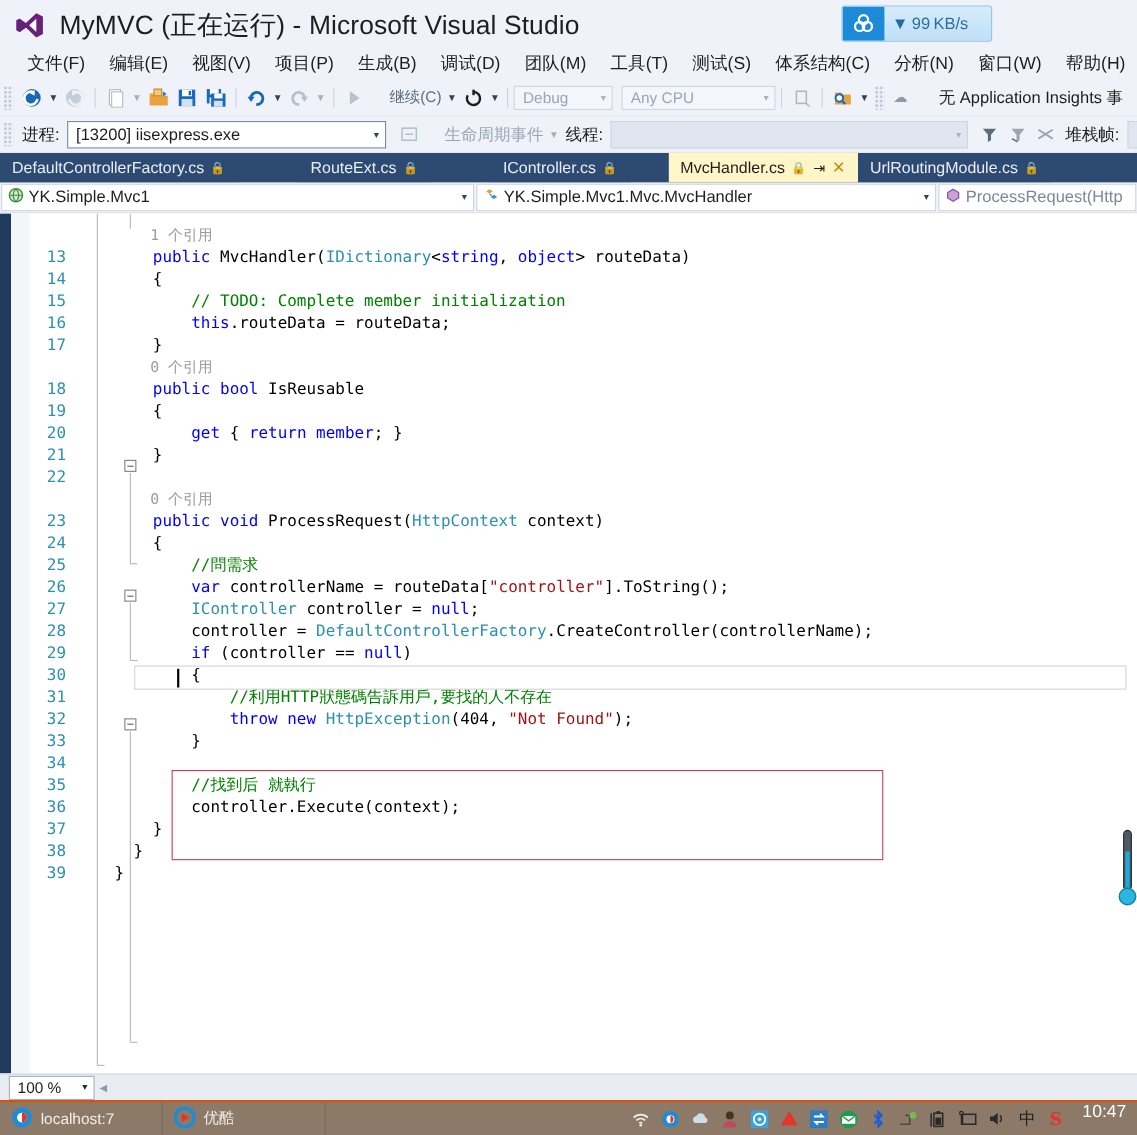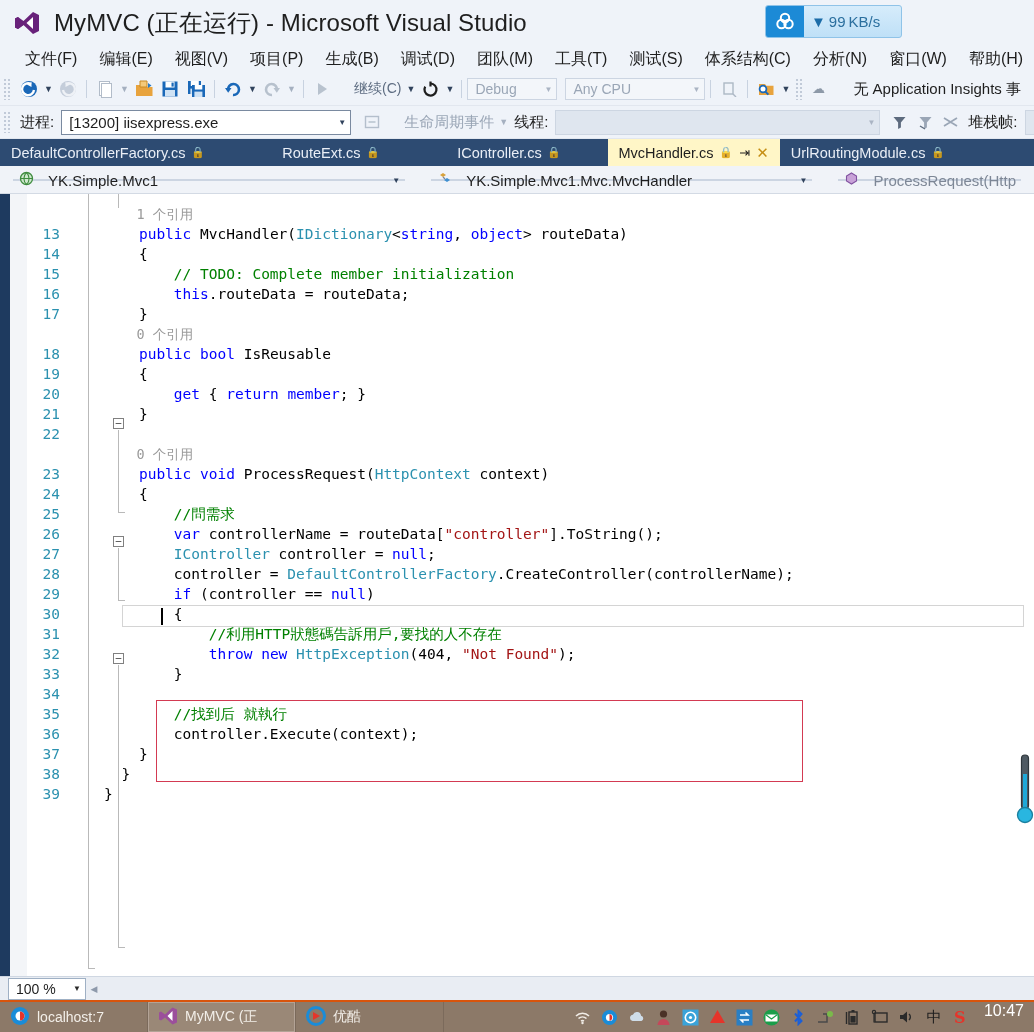--- a/index.html
+++ b/index.html
@@ -139,23 +139,23 @@
   .close-ico { font-size: 15px; line-height: 1; color:#c58d12; }
 
   
   .navbar {
     height: 28px; background: #f0f3f8;
     display: flex; align-items: stretch; flex: none;
     border-bottom: 1px solid #d3dae4;
     overflow: hidden;
   }
   .navcombo {
-    display: flex; align-items: center; gap: 14px;
+    display: flex; align-items: center; gap: 4px;
     background: #fff; border: 1px solid #ccd5e2;
-    margin: 13px; padding: 0 4px 0 5px;
+    margin: 1px; padding: 0 4px 0 5px;
     font-size: 15px; color: #1e1e1e; white-space: nowrap;
     position: relative;
   }
   .navcombo .cb-arrow { margin-left:auto; padding-left:10px; font-size:8px; color:#30425c; }
   .nav1 { width: 430px; }
   .nav2 { width: 418px; }
   .nav3 { flex: 1 1 auto; color:#7d8796; }
 
   
   .editor {
@@ -630,29 +630,20 @@
     <div class="tb-task">
       <span>
         <svg width="20" height="20" viewBox="0 0 20 20">
             <circle cx="10" cy="10" r="9" fill="#1a8cd8"></circle>
             <circle cx="10" cy="10" r="4.5" fill="#fff"></circle>
             <path d="M10 5.5 a4.5 4.5 0 0 1 0 9 z" fill="#e5342a"></path>
           </svg>
       </span>
       <span>localhost:7</span>
     </div>
-    <div class="tb-task sel">
-      <span>
-        <svg width="20" height="20" viewBox="0 0 20 20">
-          <path d="M14.5 1.5 L19 3.5 L19 16.5 L14.5 18.5 L7 11.5 L3 14.5 L1 13.5 L1 6.5 L3 5.5 L7 8.5 Z" fill="#9b4f9b"></path>
-          <path d="M14.5 5 L9.5 10 L14.5 15 Z" fill="#ffffff"></path>
-        </svg>
-      </span>
-      <span>MyMVC (正</span>
-    </div>
     <div class="tb-task">
       <span>
         <svg width="20" height="20" viewBox="0 0 20 20">
             <circle cx="10" cy="10" r="8.5" fill="none" stroke="#1a8cd8" stroke-width="3"></circle>
             <path d="M7 6 L14 10 L7 14 Z" fill="#e5342a"></path>
           </svg>
       </span>
       <span>优酷</span>
     </div>
 

